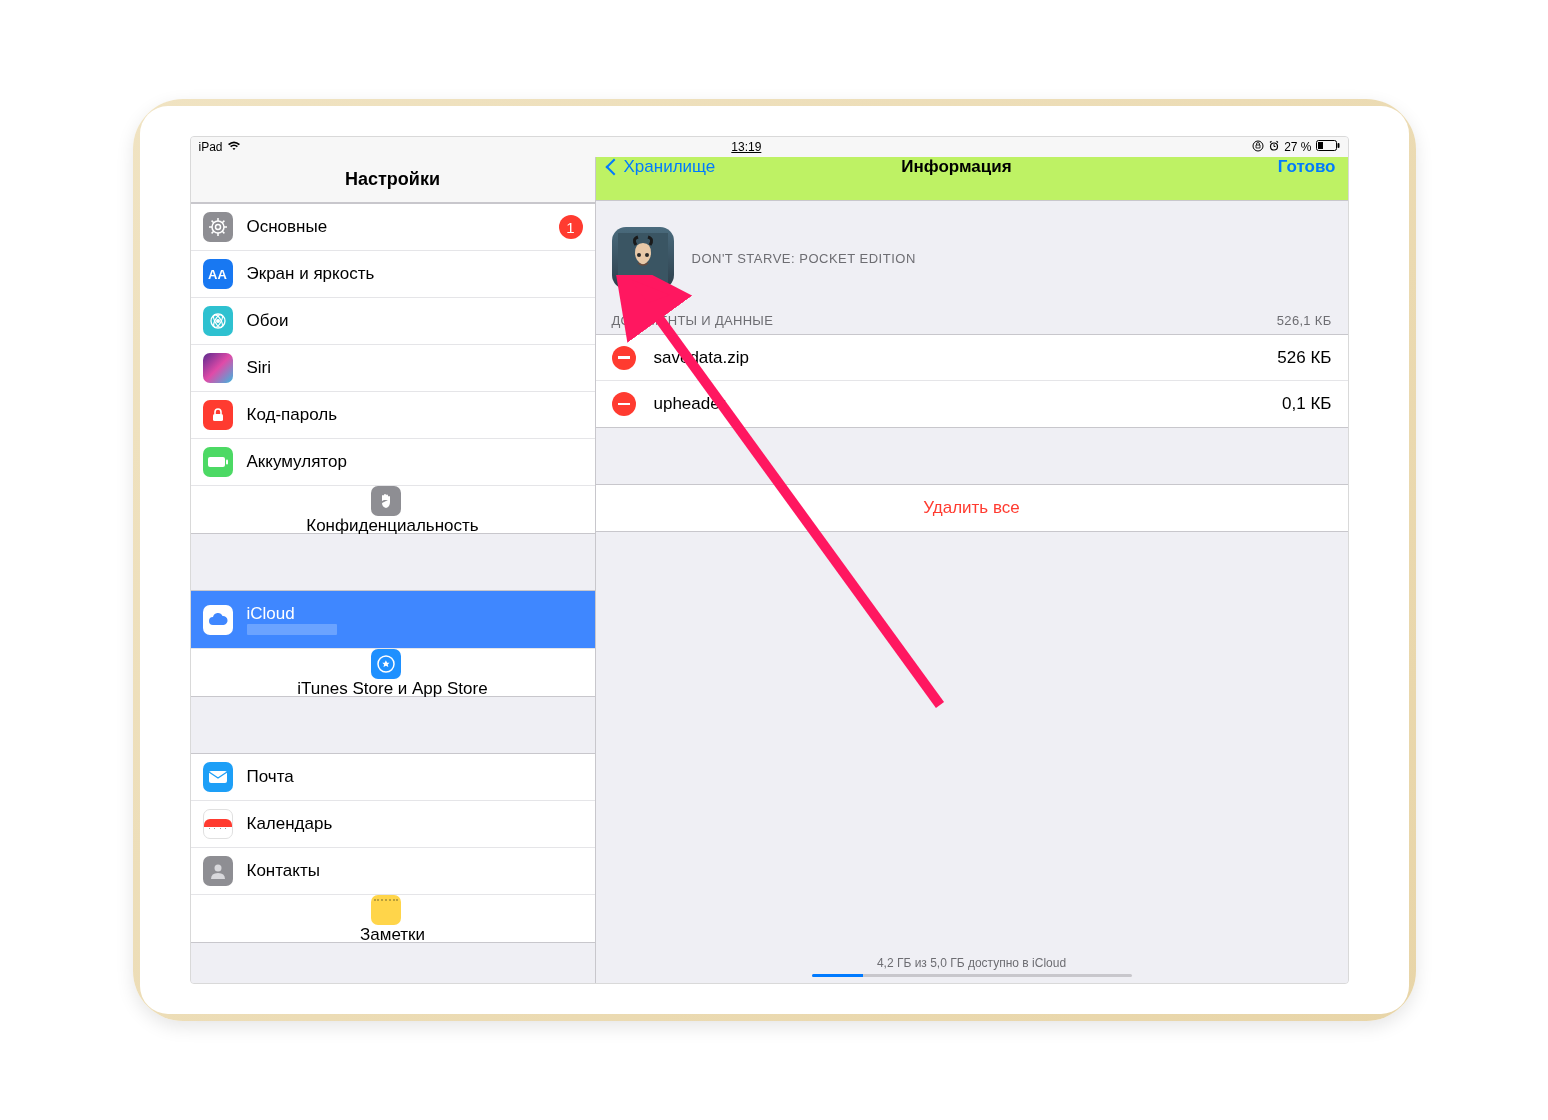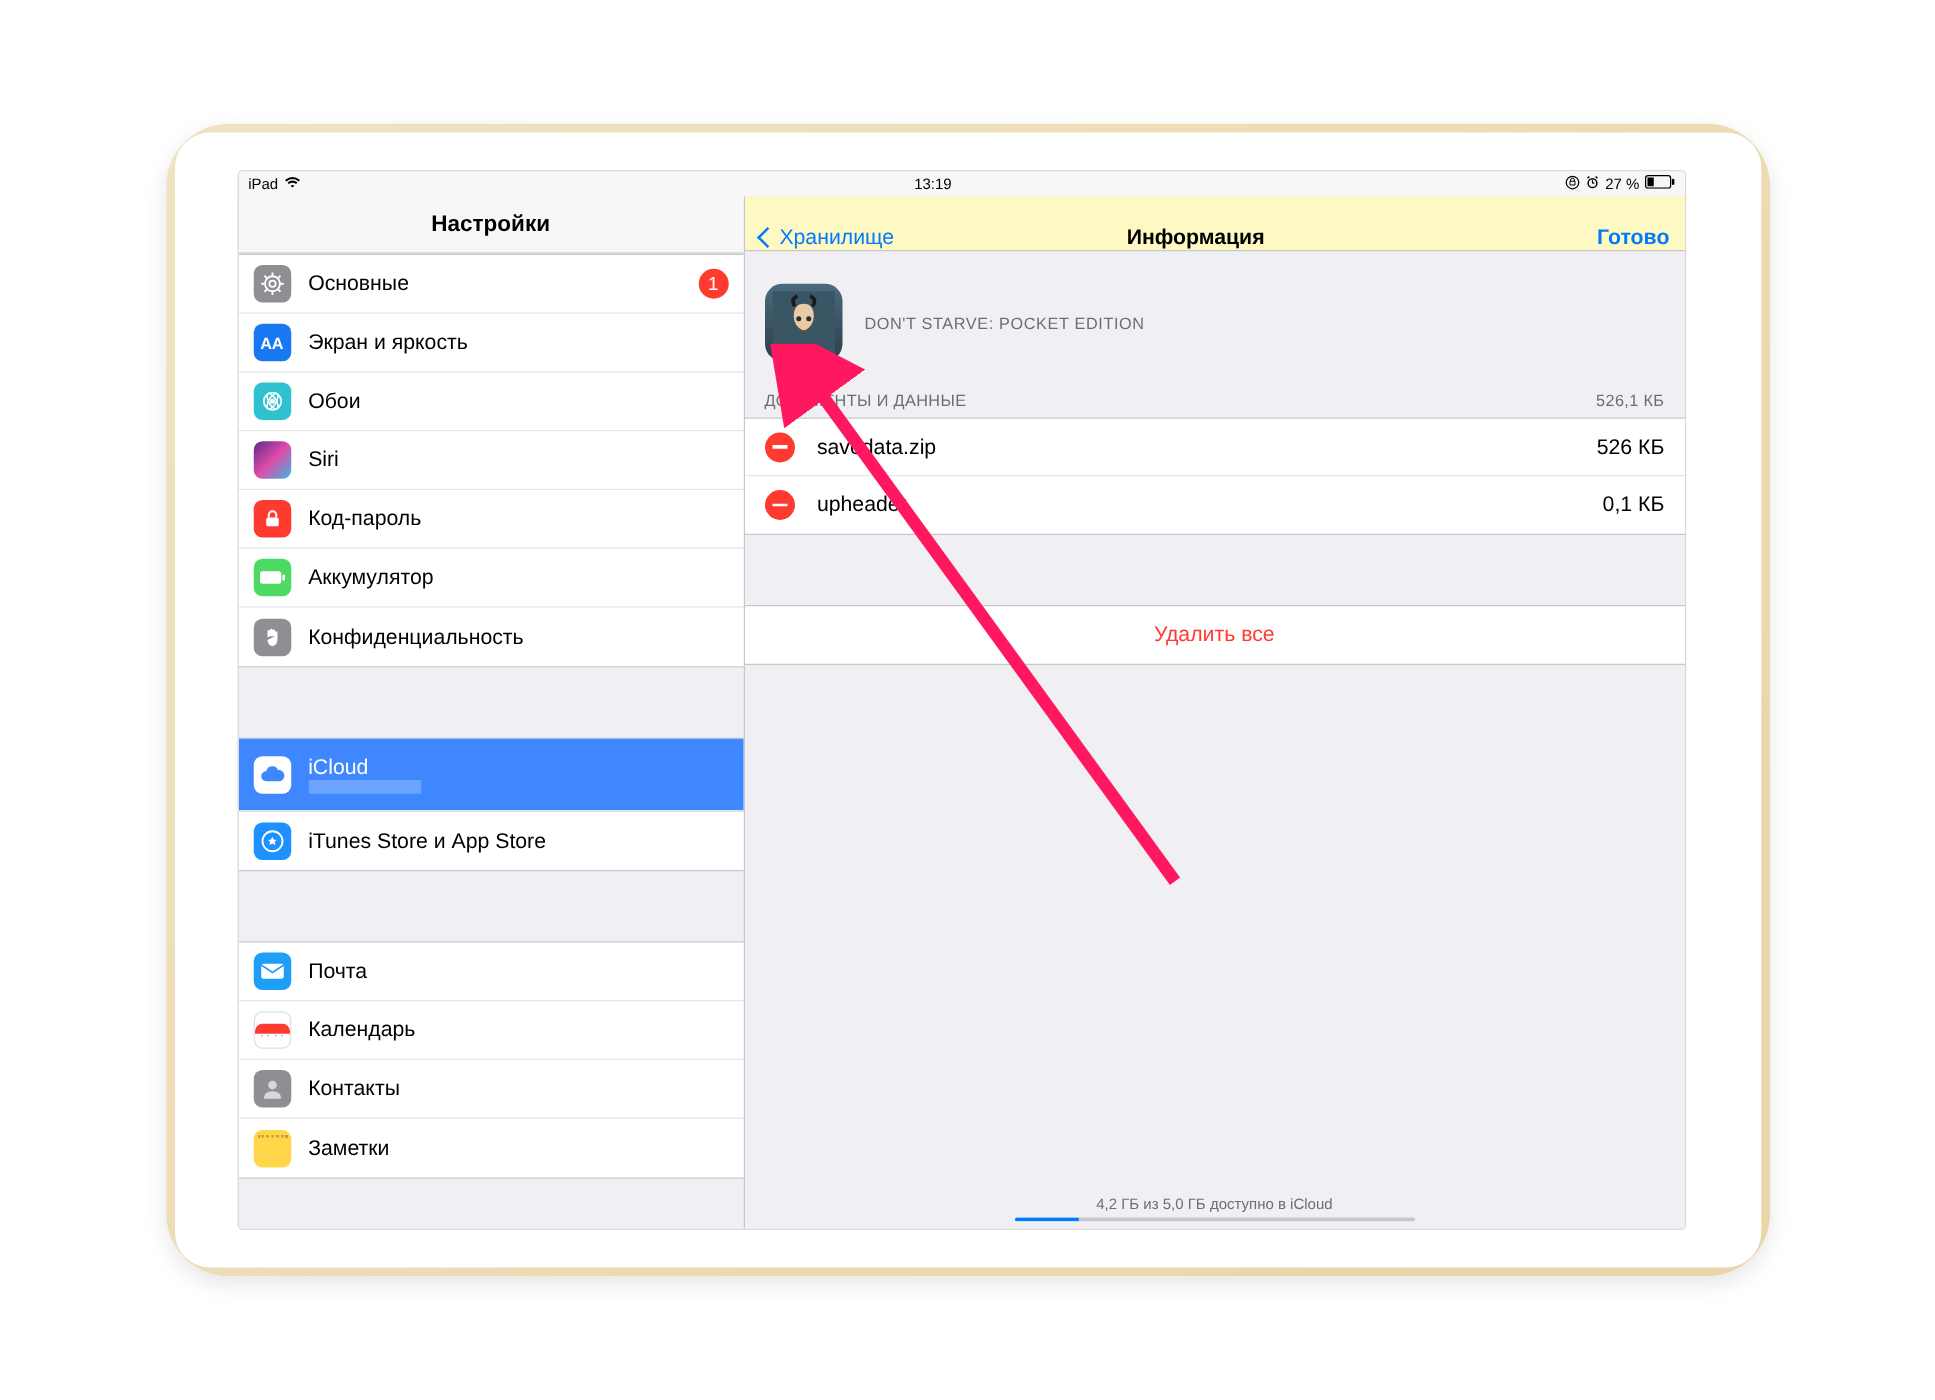--- a/index.html
+++ b/index.html
@@ -29,45 +29,45 @@
   background: #efeff4;
   border-radius: 4px;
   display: flex;
   flex-direction: column;
   overflow: hidden;
   border: 1px solid #d9d9d9;
 }
 
 
 .statusbar { height: 20px; display: flex; align-items: center; padding: 0 8px; font-size: 12px; color: #000; background: #f7f7f7; }
-.statusbar .center { flex: 1; text-align: center; }
+.statusbar .center { flex: 1; text-align: center; text-decoration: underline; }
 .statusbar .right { display: flex; align-items: center; gap: 4px; }
 
 .content { flex: 1; display: flex; overflow: hidden; }
 
 
 .sidebar { width: 405px; background: #efeff4; border-right: 1px solid #c8c7cc; display: flex; flex-direction: column; overflow-y: auto; }
 .sidebar-title { text-align: center; font-size: 18px; font-weight: 600; padding: 12px 0 12px; background: #f7f7f7; border-bottom: 1px solid #c8c7cc; }
 .group { background: #fff; border-top: 1px solid #c8c7cc; border-bottom: 1px solid #c8c7cc; margin-top: 0; }
 .group + .group, .spacer + .group { margin-top: 28px; }
 .spacer { height: 28px; }
 .row { display: flex; align-items: center; height: 47px; padding: 0 12px; border-bottom: 1px solid #e5e5e8; cursor: pointer; }
-.row:last-child { border-bottom: none; }
+.row:last-child { border-bottom: none; flex-direction: column; }
 .row .icon { width: 30px; height: 30px; border-radius: 7px; margin-right: 14px; flex-shrink: 0; display: flex; align-items: center; justify-content: center; color: #fff; }
 .row .label { font-size: 17px; flex: 1; }
 .row .sublabel { font-size: 12px; color: #8b8b8d; }
 .row.tall { height: 58px; }
 .row.tall .labels { display: flex; flex-direction: column; }
 .badge { background: #ff3b30; color: #fff; border-radius: 12px; min-width: 24px; height: 24px; display: flex; align-items: center; justify-content: center; font-size: 15px; padding: 0 6px; }
 .row.selected { background: #3f87ff; color: #fff; }
 .row.selected .sublabel { color: #cfe1ff; }
 
 
 .detail { flex: 1; background: #efeff4; display: flex; flex-direction: column; position: relative; }
-.navbar { height: 44px; display: flex; align-items: flex-end; padding: 0 12px; background: #fef9c3; border-bottom: 1px solid #c8c7cc; }
+.navbar { height: 44px; display: flex; align-items: flex-start; padding: 0 12px; background: #bef264; border-bottom: 1px solid #c8c7cc; }
 .navbar .back { color: #007aff; font-size: 17px; display: flex; align-items: center; cursor: pointer; }
 .navbar .title { flex: 1; text-align: center; font-size: 17px; font-weight: 600; margin-left: -80px; }
 .navbar .done { color: #007aff; font-size: 17px; font-weight: 600; cursor: pointer; }
 .chev-left { display: inline-block; width: 12px; height: 12px; border-left: 2.5px solid #007aff; border-bottom: 2.5px solid #007aff; transform: rotate(45deg); margin-right: 4px; }
 
 .app-header { display: flex; align-items: center; padding: 26px 16px 18px; gap: 18px; }
 .app-icon { width: 62px; height: 62px; border-radius: 14px; background: linear-gradient(#4a6b7d, #2c3e4a); display: flex; align-items: center; justify-content: center; position: relative; overflow: hidden; }
 .app-icon svg { width: 50px; height: 50px; }
 .app-name { font-size: 13px; color: #6d6d72; letter-spacing: 0.5px; }
 

